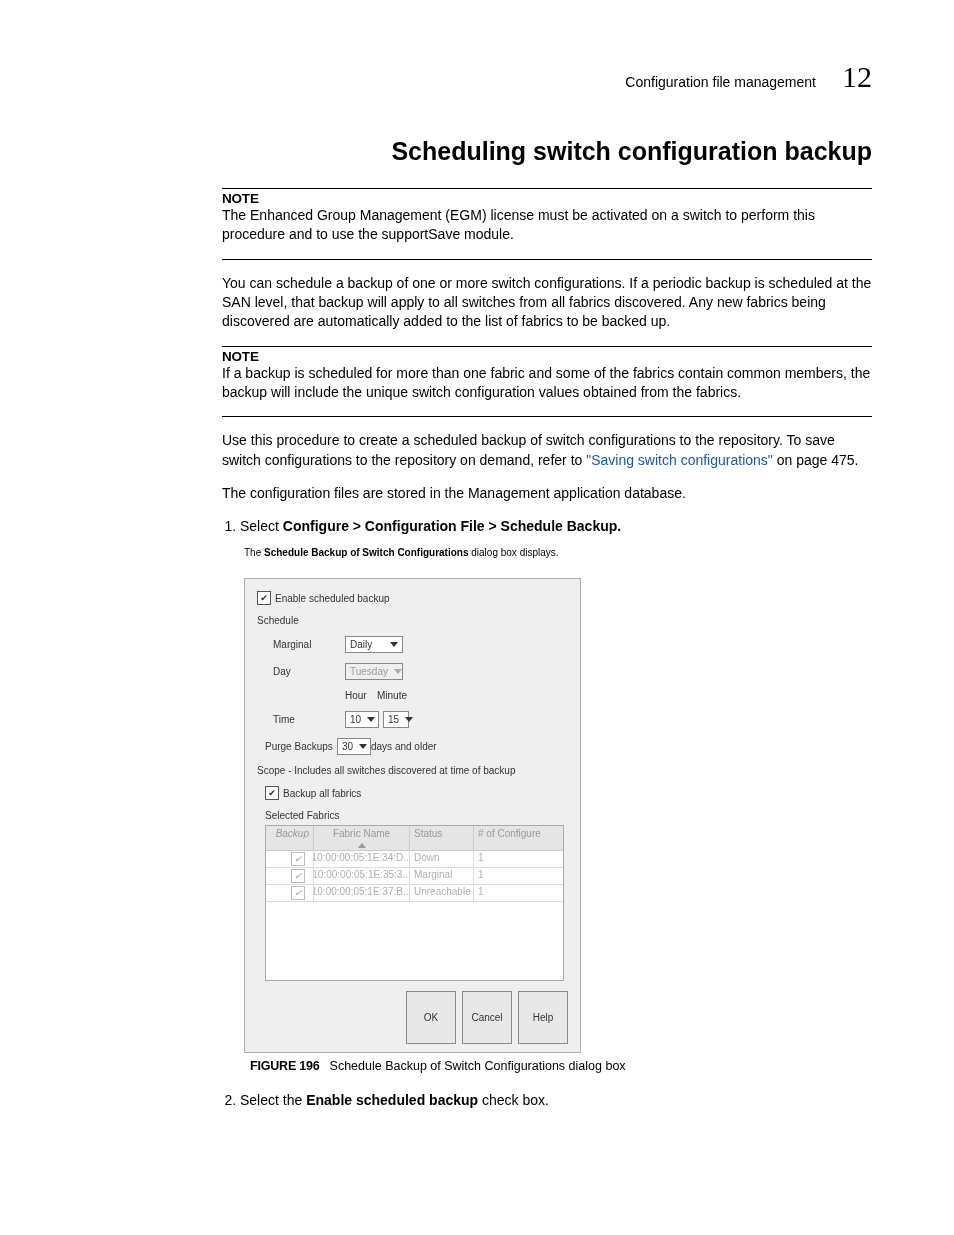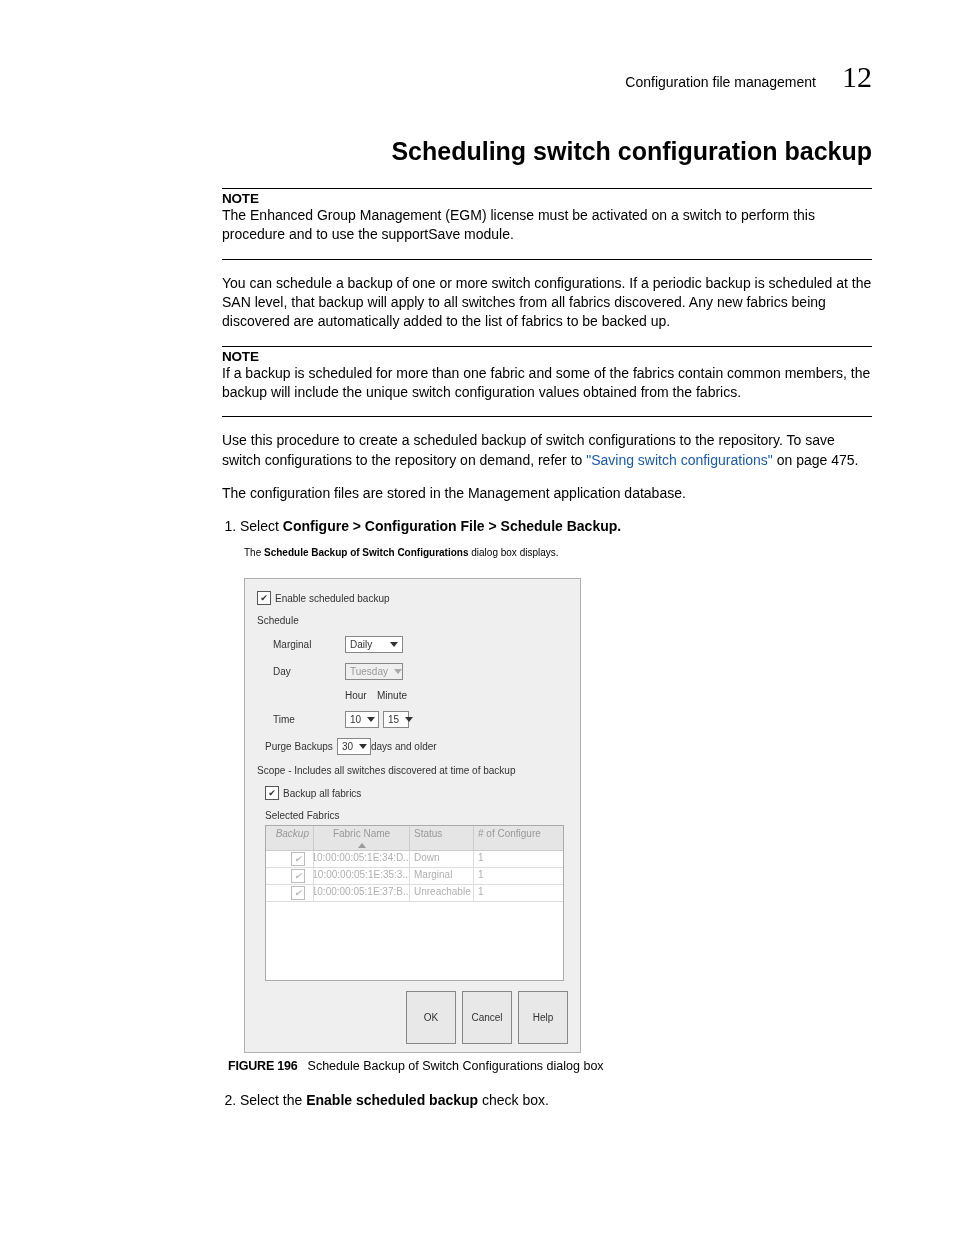--- a/index.html
+++ b/index.html
@@ -143,21 +143,21 @@
   .sort-icon {
     width:0;height:0;border-left:4px solid transparent;border-right:4px solid transparent;border-bottom:5px solid #9a9a9a;
   }
   .btn-row { display:flex; justify-content:flex-end; gap:6px; margin-top:10px; }
   .dlg-btn {
     font-size: 10px; background: #e8e8e8; border: 1px solid #888;
     padding: 20px 0; width: 48px; text-align: center;
   }
   .figcap {
     font-size: 12.5px;
-    margin-left: 6px;
+    margin-left: 28px;
     margin-bottom: 18px;
   }
   .figcap .fb { font-weight: bold; font-family: Arial, sans-serif; margin-right:10px; letter-spacing:-0.2px;}
 </style>
 </head>
 <body>
 
 <div class="page">
   <div class="running-head">
     <span class="rh-title">Configuration file management</span>

